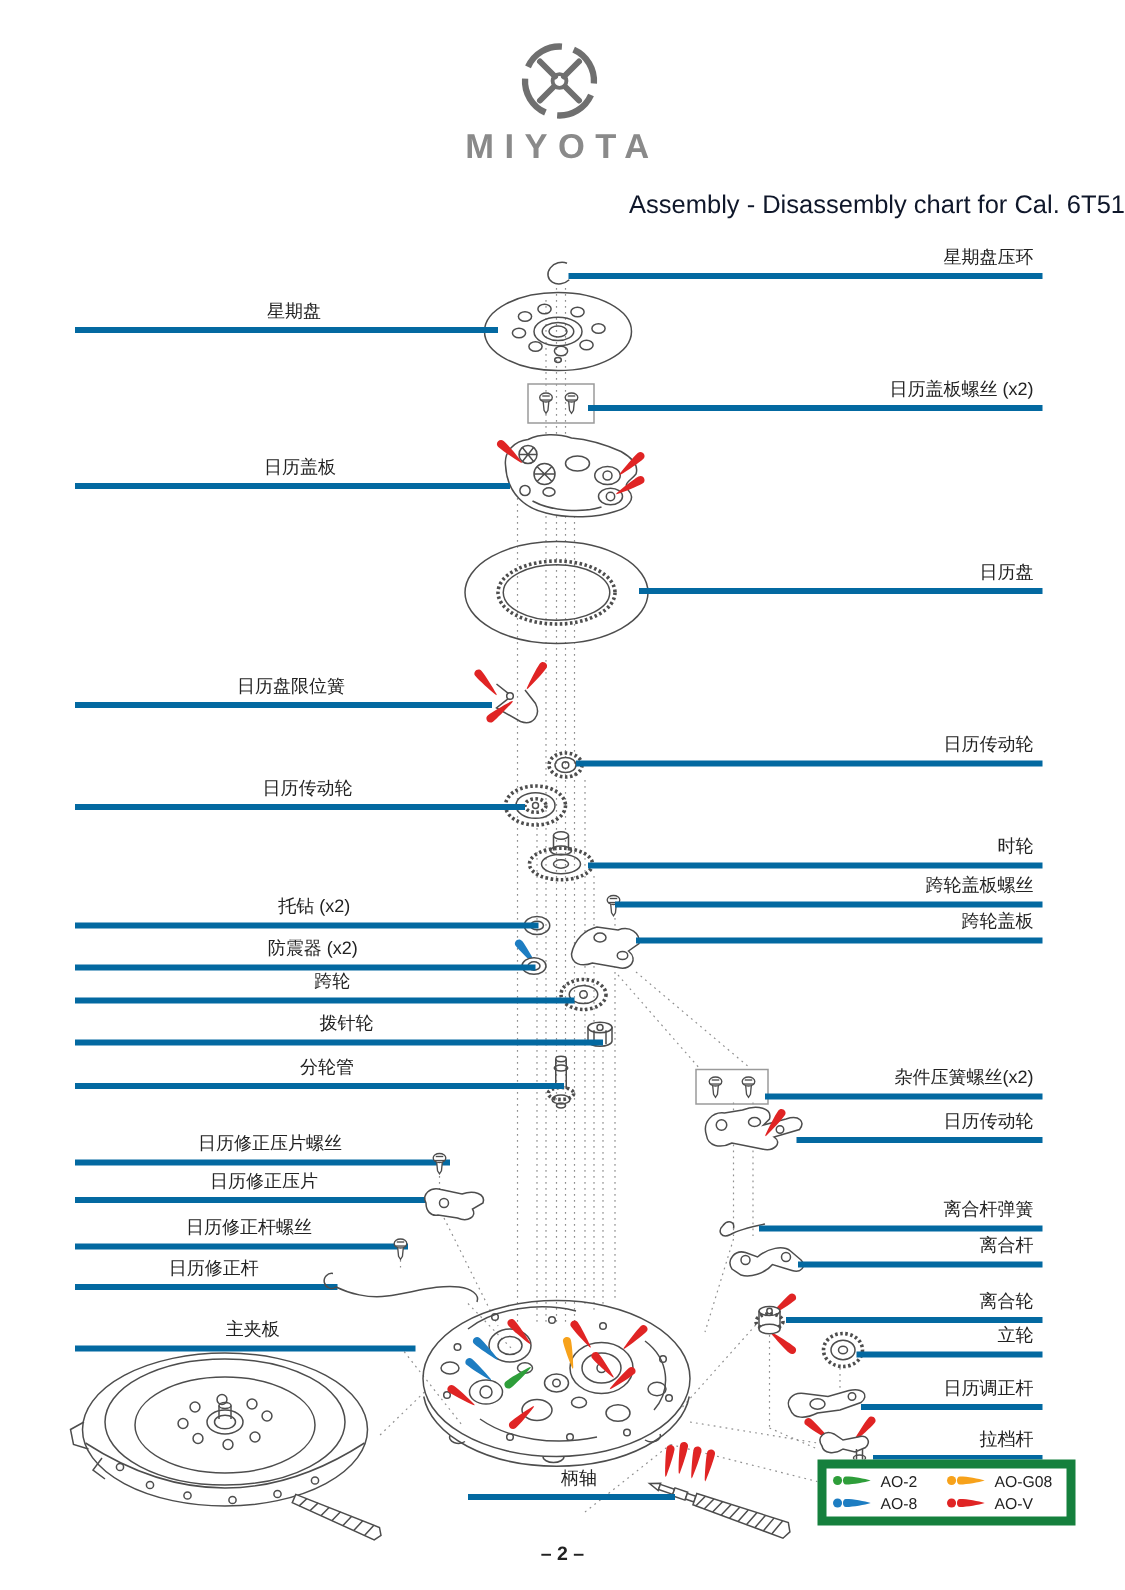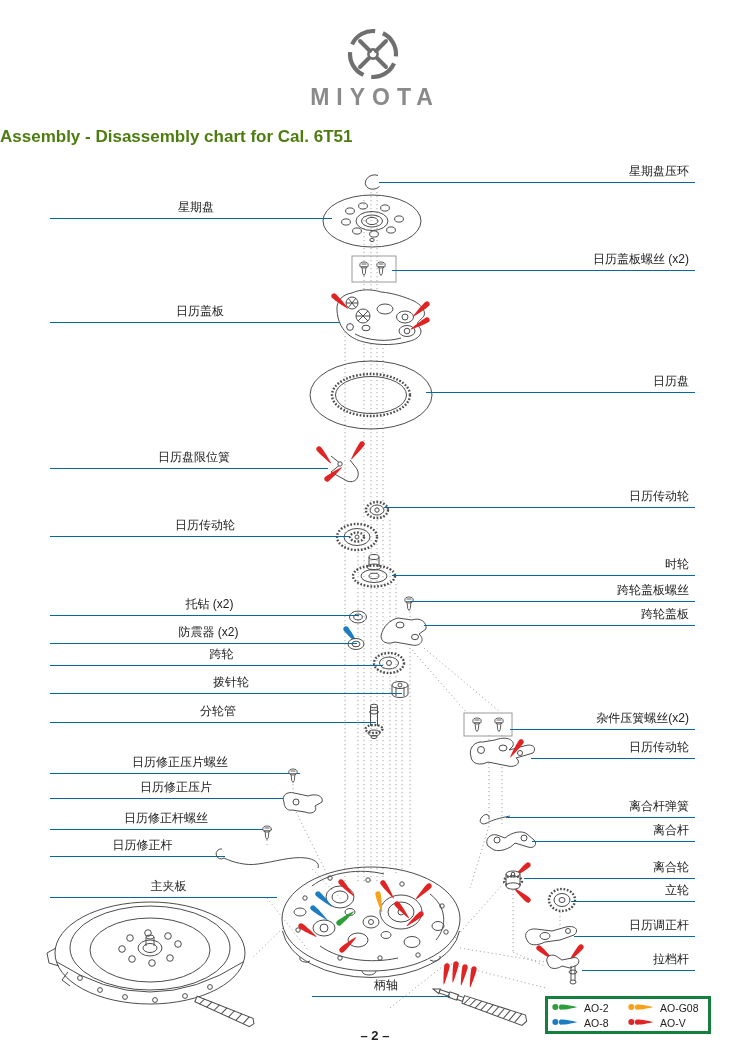--- a/index.html
+++ b/index.html
@@ -1,27 +1,27 @@
 <!DOCTYPE html>
 <html><head>
 <meta charset="utf-8">
 <style>
   html,body{margin:0;padding:0;}
   body{width:750px;height:1060px;position:relative;background:#ffffff;
        font-family:"Liberation Sans","DejaVu Sans",sans-serif;color:#222;overflow:hidden;}
   .abs{position:absolute;}
   #brand{top:84px;left:0;width:750px;text-align:center;font-size:23px;font-weight:bold;
          letter-spacing:7px;color:#8a8a8a;}
-  #title{top:127px;left:0;width:750px;text-align:left;font-size:17px;font-weight:bold;color:#4d7c0f;}
+  #title{top:127px;left:0;width:750px;text-align:right;font-size:17px;font-weight:normal;color:#0f172a;}
   #pagenum{top:1028px;left:0;width:750px;text-align:center;font-size:13px;font-weight:bold;color:#222;}
   .lbl{position:absolute;font-size:12px;line-height:12px;color:#222;
-       border-bottom:1px solid #0369a1;padding-bottom:4px;height:13px;white-space:nowrap;}
+       border-bottom:4px solid #0369a1;padding-bottom:4px;height:13px;white-space:nowrap;}
   .lbl.left{left:50px;text-align:center;padding-left:10px;}
   .lbl.right{right:55px;text-align:right;padding-right:6px;}
-  #legend{top:996px;left:545px;width:152px;height:30px;border:3px solid #15803d;background:#fff;
+  #legend{top:973px;left:545px;width:152px;height:30px;border:6px solid #15803d;background:#fff;
           display:grid;grid-template-columns:1fr 1fr;align-items:center;padding:1px 4px;}
   .leg-item{display:flex;align-items:center;gap:4px;font-size:10.5px;color:#222;}
   .leg-item svg{width:28px;height:11px;flex:0 0 auto;}
   svg .ln{stroke:#4d4d4d;fill:none;stroke-width:1;}
   svg .lnf{stroke:#4d4d4d;fill:#ffffff;stroke-width:1;}
   svg .th{stroke:#4d4d4d;fill:none;stroke-width:2.4;stroke-dasharray:1.7 1.7;}
   svg .dot{stroke:#8f8f8f;fill:none;stroke-width:0.8;stroke-dasharray:1.2 2.8;}
   svg .sc{stroke:#4d4d4d;fill:#ffffff;stroke-width:0.9;}
   svg .box{stroke:#9a9a9a;fill:none;stroke-width:1;}
 </style>

